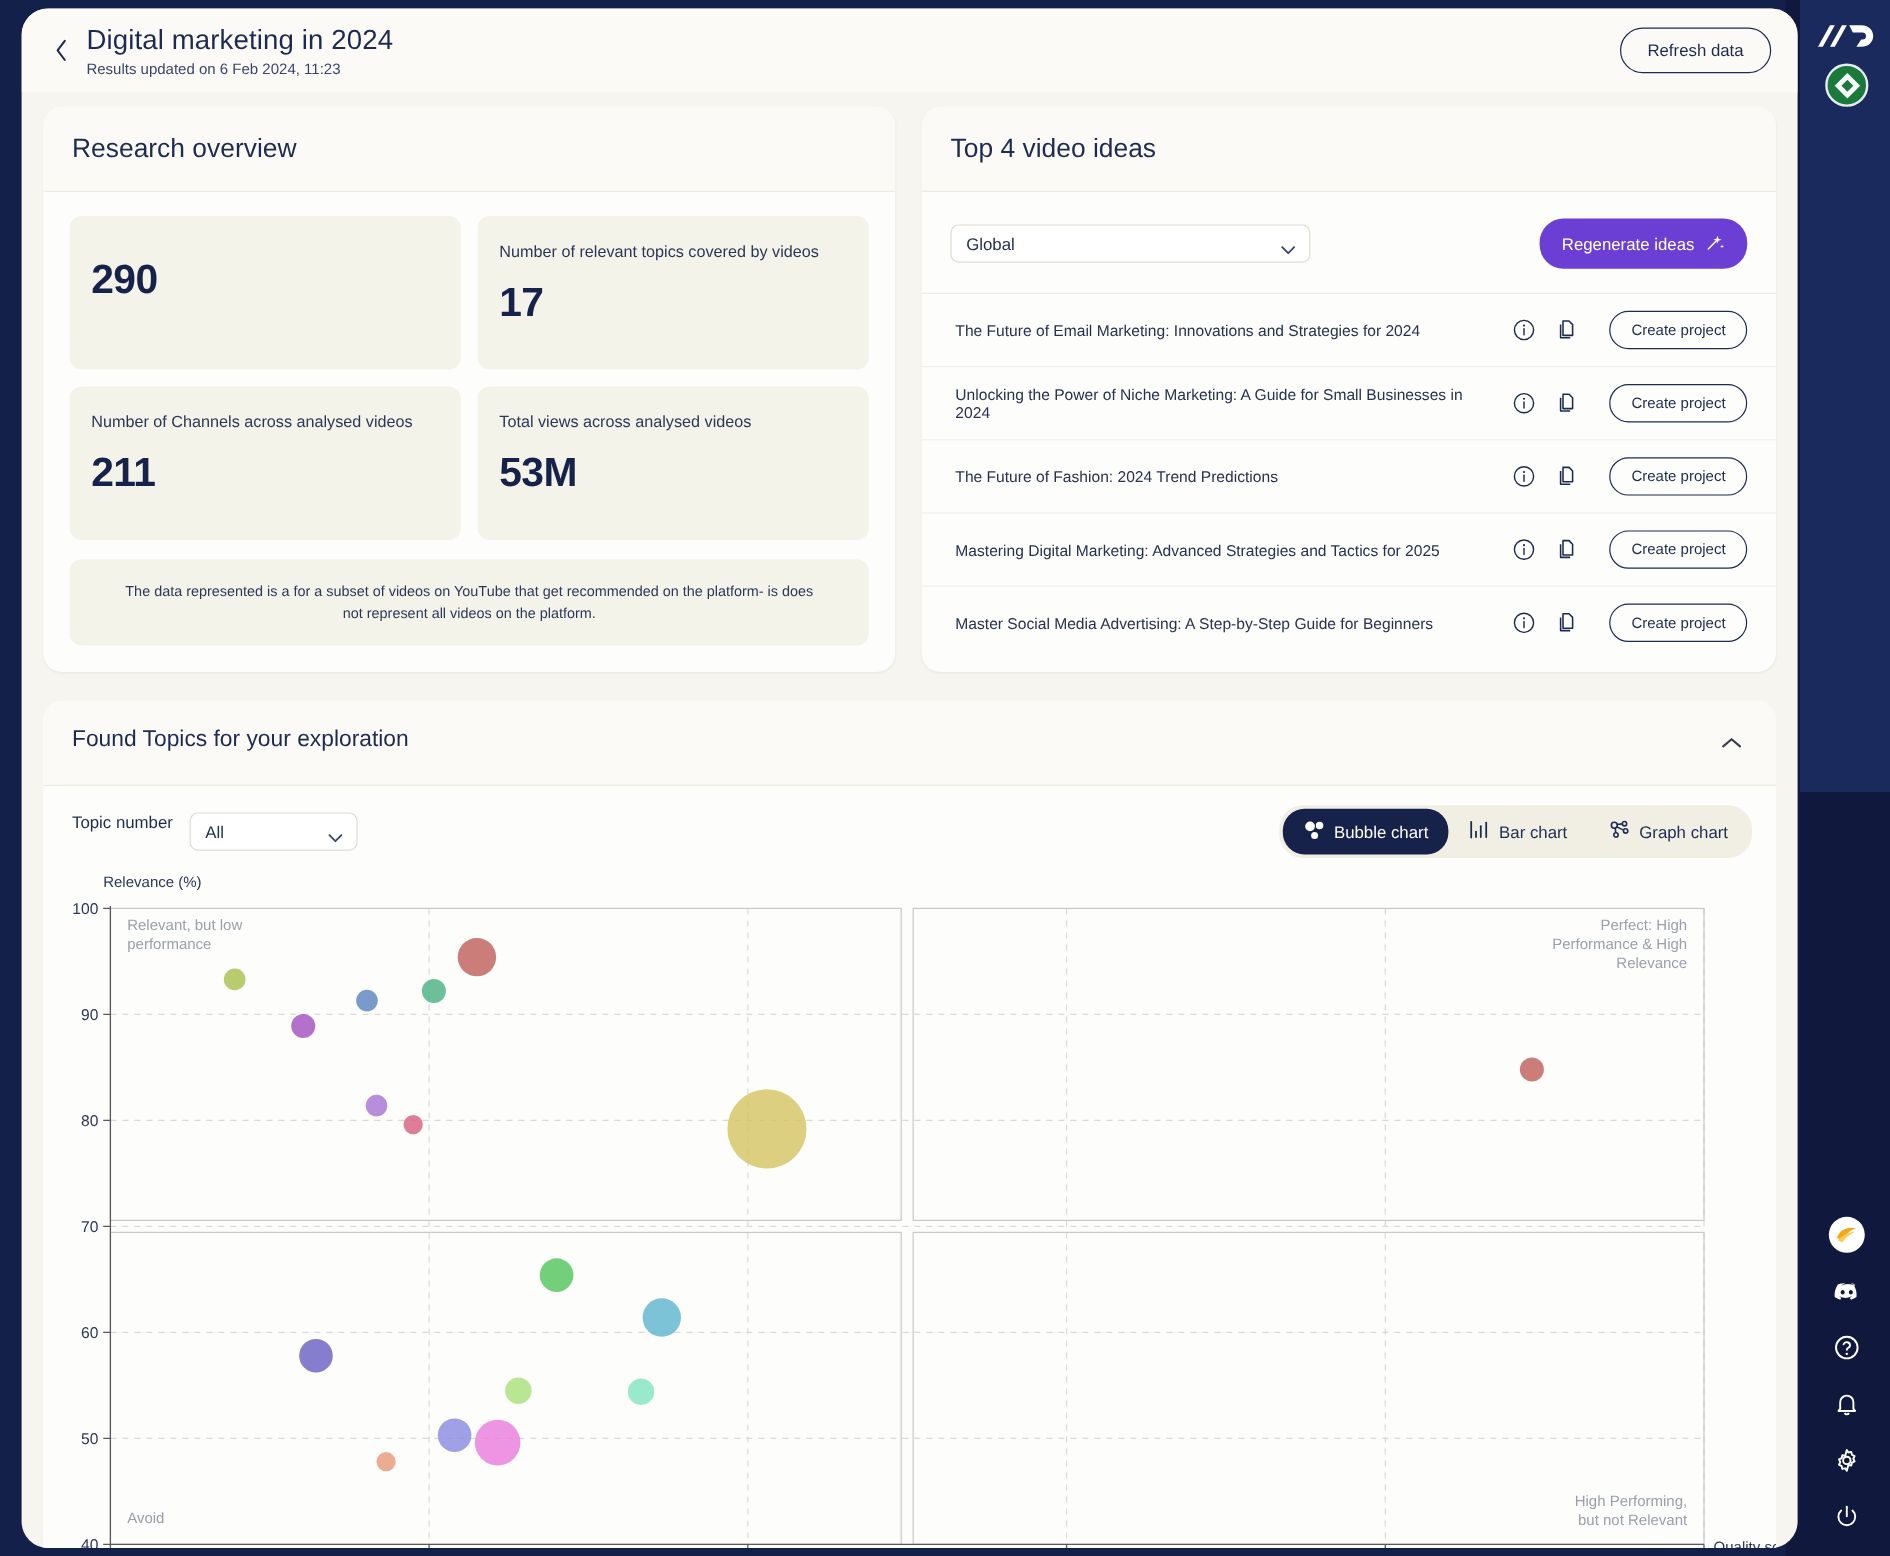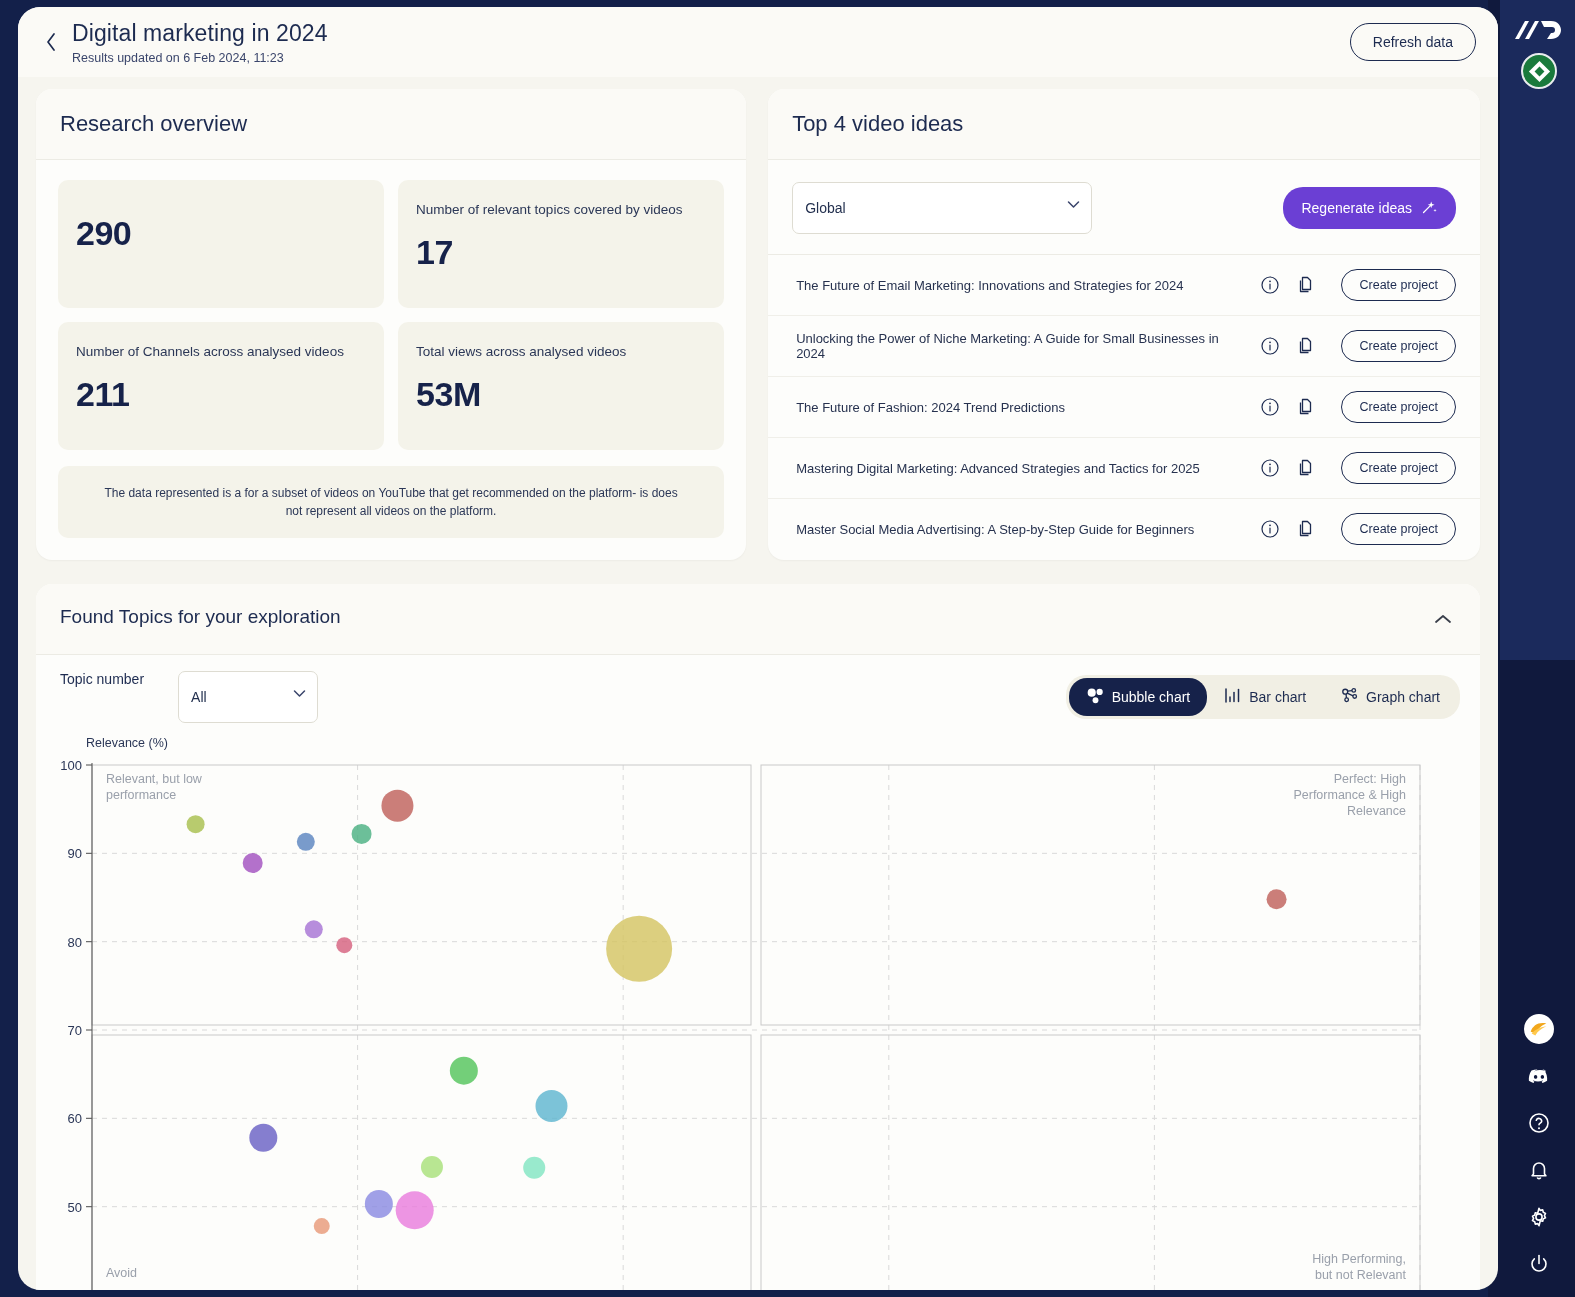--- a/index.html
+++ b/index.html
@@ -115,21 +115,21 @@
     font-size: 12px; color: #2b3757; line-height: 1.5;
   }
 
   
   .ideas-controls {
     display: flex; align-items: center; justify-content: space-between;
     padding: 22px 24px 20px 24px;
   }
   .select-wrap { position: relative; width: 300px; }
   .sel {
-    width: 100%; height: 52px; border: 1px solid #dedcd2; border-radius: 7px;
+    width: 100%; height: 32px; border: 1px solid #dedcd2; border-radius: 7px;
     background: #fff; font-size: 14px; color: #23304f;
     padding: 0 30px 0 12px; appearance: none;
     font-family: "Liberation Sans", sans-serif; cursor: pointer;
   }
   .sel-chev {
     position: absolute; right: 12px; top: 13px; pointer-events: none;
     color: #3a456b;
   }
   .regen-btn {
     background: #6b3fd4; color: #fff; border: none; border-radius: 20px;
@@ -171,21 +171,21 @@
   .topics-title { font-size: 19px; color: #1d2b50; }
   .collapse-chev { width: 26px; height: 26px; cursor: pointer; color: #3a3f4b;
     display:flex; align-items:center; justify-content:center; }
 
   .topics-toolbar {
     display: flex; align-items: center; justify-content: space-between;
     padding: 16px 20px 6px 24px;
   }
   .topic-num-wrap { display: flex; gap: 14px; }
   .topic-num-label { font-size: 14px; color: #1d2b50; }
-  .topic-sel-wrap { position: relative; width: 140px; margin-left: 20px; }
+  .topic-sel-wrap { position: relative; width: 140px; }
 
   .chart-toggle {
     display: flex; align-items: center; background: #f1efe4;
     border-radius: 20px; padding: 3px;
   }
   .seg {
     display: flex; align-items: center; gap: 7px; font-size: 14px;
     color: #1d2b50; padding: 9px 17px; border-radius: 18px; cursor: pointer;
     white-space: nowrap;
   }

